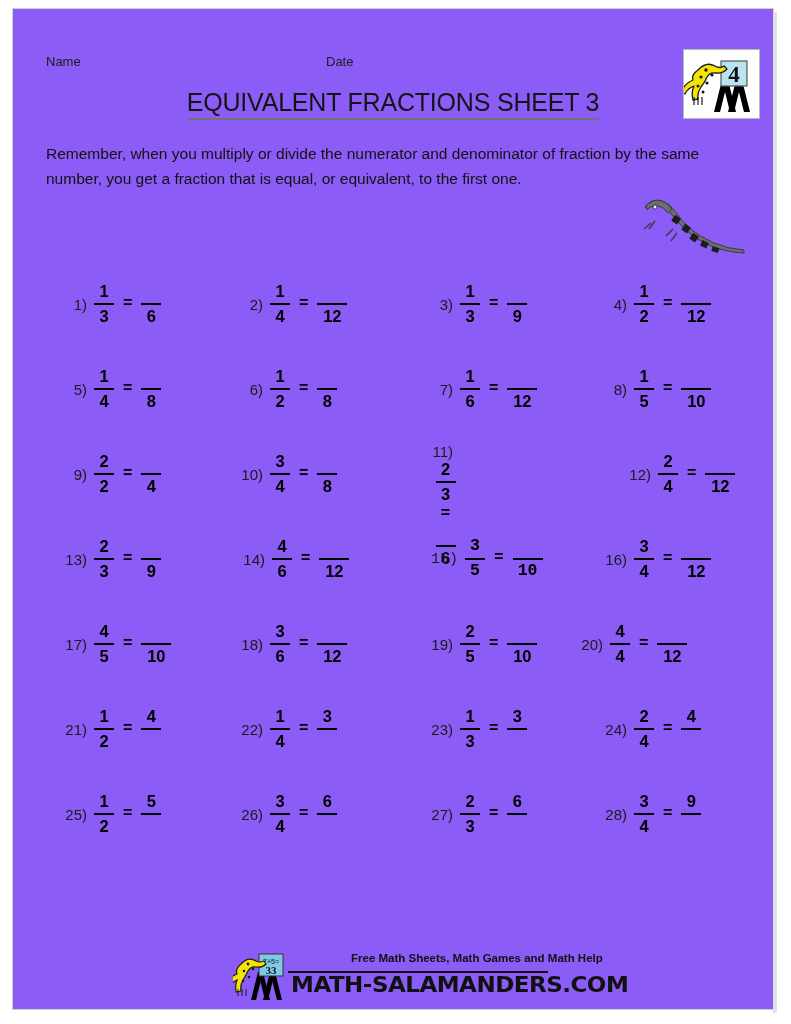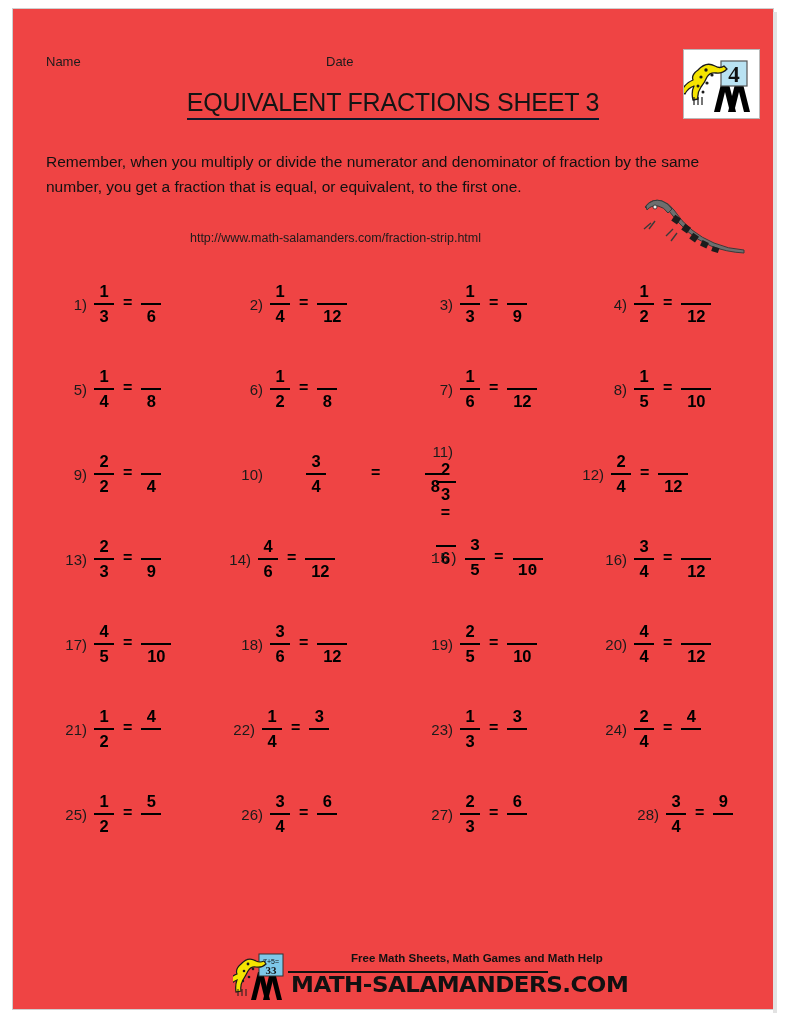--- a/index.html
+++ b/index.html
@@ -18,21 +18,21 @@
     overflow: hidden;
     box-sizing: border-box;
   }
   
   #sheet {
     position: absolute;
     left: 12px;
     top: 8px;
     width: 762px;
     height: 1002px;
-    background: #ef4444;
+    background: #8b5cf6;
     border: 1px solid #cfcfcf;
     box-sizing: border-box;
     padding-left: 6px;
   }
   #sheet::after {
     content: "";
     position: absolute;
     right: -4px;
     top: 3px;
     bottom: -4px;
@@ -60,21 +60,21 @@
     left: 0;
     right: 0;
     top: 79px;
     text-align: center;
     font-size: 25px;
     color: #141414;
     letter-spacing: -0.2px;
   }
   .title .t-inner {
     display: inline-block;
-    border-bottom: 2px solid #0f172a;
+    border-bottom: 2px solid #737373;
     padding-bottom: 1px;
   }
 
   
   .logo-box {
     position: absolute;
     left: 670px;
     top: 40px;
     width: 75px;
     height: 68px;
@@ -84,21 +84,20 @@
 
   
   .instr {
     position: absolute;
     left: 33px;
     top: 132px;
     width: 680px;
     font-size: 15.5px;
     line-height: 25px;
     color: #111111;
-    margin-top: 8px;
   }
   .instr2 {
     position: absolute;
     left: 33px;
     top: 196px;
     width: 600px;
     font-size: 15.5px;
     line-height: 24px;
     color: #111111;
   }
@@ -264,21 +263,20 @@
           <g stroke="#1a1a1a" stroke-width="1.2">
             <line x1="10" y1="47" x2="10" y2="55"></line>
             <line x1="14" y1="47" x2="14" y2="55"></line>
             <line x1="18" y1="47" x2="18" y2="55"></line>
           </g>
         </g>
       </svg>
     </div>
 
     <div class="instr">Remember, when you multiply or divide the numerator and denominator of fraction by the same number, you get a fraction that is equal, or equivalent, to the first one.</div>
-    <div class="url">http://www.math-salamanders.com/fraction-strip.html</div>
 
     <div class="lizard">
       <svg width="120" height="72" viewBox="0 0 120 72">
         <g fill="#6e6e6e" stroke="#3a3a3a" stroke-width="1">
           <path d="M12 16 q6 -9 17 -6 q7 2 12 9 q7 11 18 20 q10 8 22 13 q14 6 30 7 l0 3 q-18 -1 -33 -7 q-14 -6 -24 -15 q-11 -10 -18 -20 q-4 -6 -10 -7 q-8 -1 -12 5 z"></path>
           <path d="M13 15 q7 -8 16 -5 q6 2 10 8 l-4 4 q-4 -6 -10 -7 q-7 -1 -11 4 z"></path>
         </g>
         <g fill="#1c1c1c">
           <rect x="40" y="25" width="7" height="7" transform="rotate(35 43 28)"></rect>
           <rect x="50" y="34" width="7" height="7" transform="rotate(35 53 37)"></rect>
@@ -418,21 +416,21 @@
               <span class="bar"></span>
               <span class="den">2</span>
             </span>
             <span class="eq">=</span>
             <span class="frac blanknum">
               <span class="num">0</span>
               <span class="bar"></span>
               <span class="den">4</span>
             </span>
           </div>
-          <div class="prob" style="left: 228px; gap: 36px;">
+          <div class="prob" style="left: 228px;">
             <span class="pnum">10)</span>
             <span class="frac">
               <span class="num">3</span>
               <span class="bar"></span>
               <span class="den">4</span>
             </span>
             <span class="eq">=</span>
             <span class="frac blanknum">
               <span class="num">0</span>
               <span class="bar"></span>
@@ -446,21 +444,21 @@
               <span class="bar"></span>
               <span class="den">3</span>
             </span>
             <span class="eq">=</span>
             <span class="frac blanknum">
               <span class="num">0</span>
               <span class="bar"></span>
               <span class="den">6</span>
             </span>
           </div>
-          <div class="prob" style="left: 569px;">
+          <div class="prob" style="left: 616px;">
             <span class="pnum">12)</span>
             <span class="frac">
               <span class="num">2</span>
               <span class="bar"></span>
               <span class="den">4</span>
             </span>
             <span class="eq">=</span>
             <span class="frac wide blanknum">
               <span class="num">0</span>
               <span class="bar"></span>
@@ -476,21 +474,21 @@
               <span class="bar"></span>
               <span class="den">3</span>
             </span>
             <span class="eq">=</span>
             <span class="frac blanknum">
               <span class="num">0</span>
               <span class="bar"></span>
               <span class="den">9</span>
             </span>
           </div>
-          <div class="prob" style="left: 216px;">
+          <div class="prob" style="left: 230px;">
             <span class="pnum">14)</span>
             <span class="frac">
               <span class="num">4</span>
               <span class="bar"></span>
               <span class="den">6</span>
             </span>
             <span class="eq">=</span>
             <span class="frac wide blanknum">
               <span class="num">0</span>
               <span class="bar"></span>
@@ -562,21 +560,21 @@
               <span class="bar"></span>
               <span class="den">5</span>
             </span>
             <span class="eq">=</span>
             <span class="frac wide blanknum">
               <span class="num">0</span>
               <span class="bar"></span>
               <span class="den">10</span>
             </span>
           </div>
-          <div class="prob" style="left: 592px;">
+          <div class="prob" style="left: 568px;">
             <span class="pnum">20)</span>
             <span class="frac">
               <span class="num">4</span>
               <span class="bar"></span>
               <span class="den">4</span>
             </span>
             <span class="eq">=</span>
             <span class="frac wide blanknum">
               <span class="num">0</span>
               <span class="bar"></span>
@@ -592,21 +590,21 @@
               <span class="bar"></span>
               <span class="den">2</span>
             </span>
             <span class="eq">=</span>
             <span class="frac blankden">
               <span class="num">4</span>
               <span class="bar"></span>
               <span class="den">0</span>
             </span>
           </div>
-          <div class="prob" style="left: 220px; align-items: center;">
+          <div class="prob" style="left: 228px; align-items: center;">
             <span class="pnum">22)</span>
             <span class="frac">
               <span class="num">1</span>
               <span class="bar"></span>
               <span class="den">4</span>
             </span>
             <span class="eq">=</span>
             <span class="frac blankden">
               <span class="num">3</span>
               <span class="bar"></span>
@@ -678,21 +676,21 @@
               <span class="bar"></span>
               <span class="den">3</span>
             </span>
             <span class="eq">=</span>
             <span class="frac blankden">
               <span class="num">6</span>
               <span class="bar"></span>
               <span class="den">0</span>
             </span>
           </div>
-          <div class="prob" style="left: 592px; margin-left: 32px;">
+          <div class="prob" style="left: 592px;">
             <span class="pnum">28)</span>
             <span class="frac">
               <span class="num">3</span>
               <span class="bar"></span>
               <span class="den">4</span>
             </span>
             <span class="eq">=</span>
             <span class="frac blankden">
               <span class="num">9</span>
               <span class="bar"></span>

